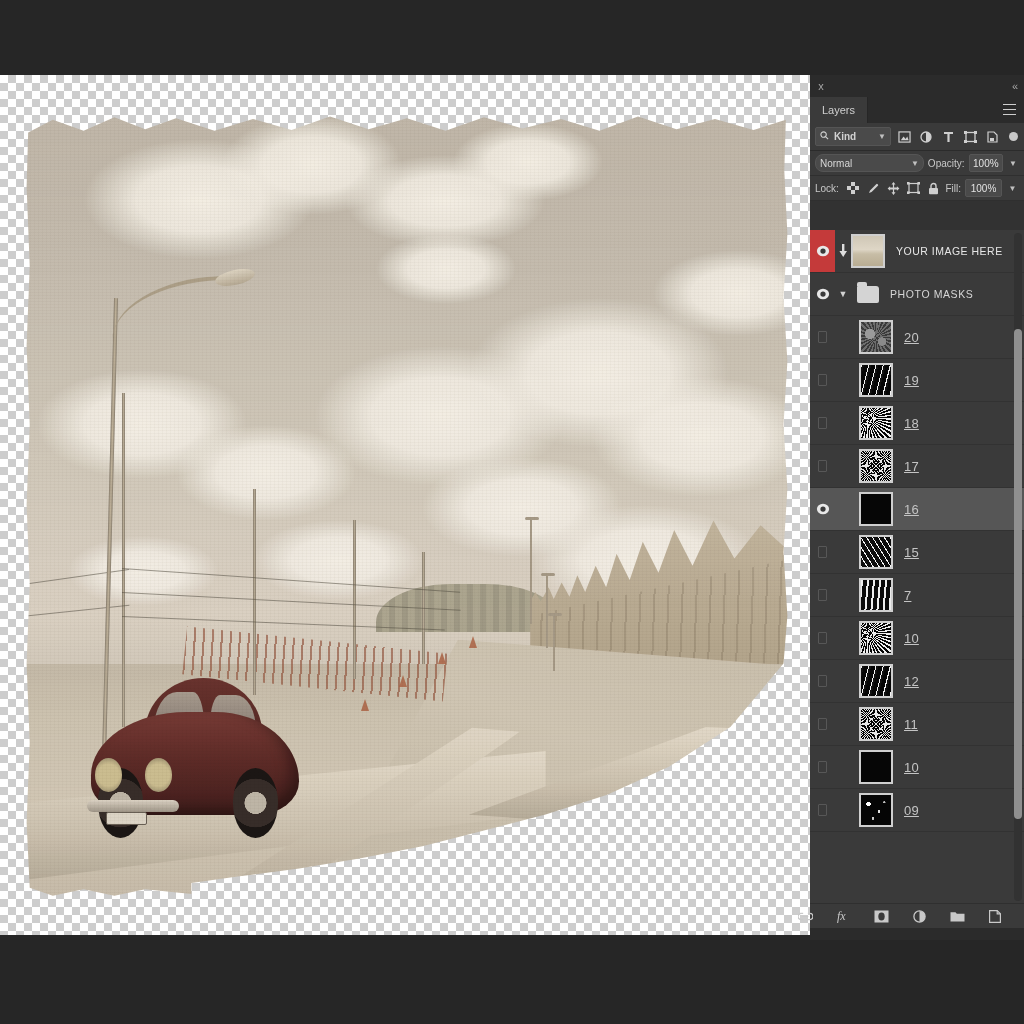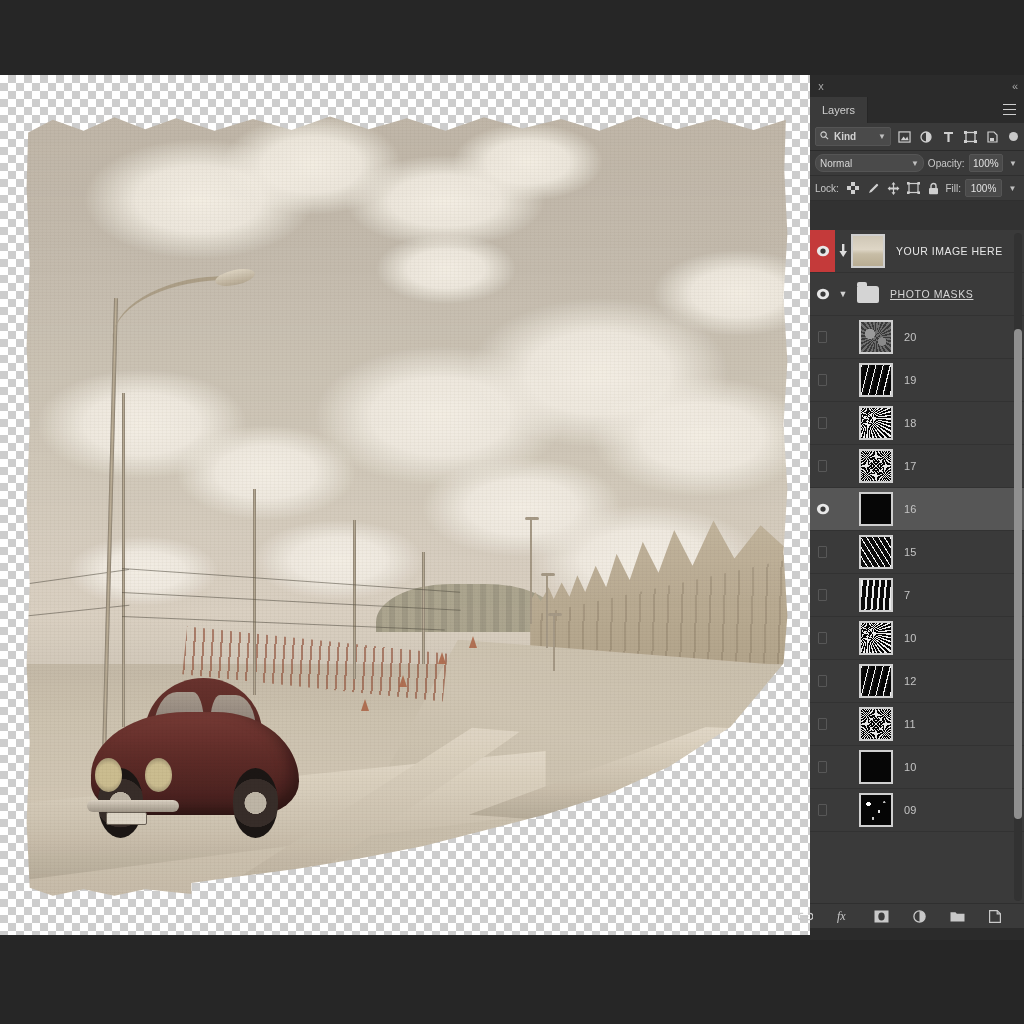--- a/index.html
+++ b/index.html
@@ -337,22 +337,22 @@
     width: 22px; height: 17px; flex: 0 0 22px; margin-left: 6px;
     background: #d4d4d4; border-radius: 1px 3px 2px 2px; position: relative;
   }
   .folder-icon::before {
     content: ""; position: absolute; left: 0; top: -4px; width: 10px; height: 4px;
     background: #d4d4d4; border-radius: 2px 2px 0 0;
   }
   .layer-name {
     margin-left: 11px; font-size: 11px; color: #d6d6d6; letter-spacing: .2px;
   }
-  .layer-name.num { color: #c4c4c4; font-size: 11px; }
-  .layer-name.group { text-decoration: underline; letter-spacing: .6px; font-size: 10.5px; }
+  .layer-name.num { color: #c4c4c4; font-size: 13px; text-decoration: underline; }
+  .layer-name.group { letter-spacing: .6px; font-size: 10.5px; }
   .layer-name.imgname { letter-spacing: .5px; font-size: 10.5px; color: #e6e6e6; }
 
   
   #list-scroll {
     position: absolute; right: 2px; top: 158px; width: 8px; height: 668px;
     background: #323232; border-radius: 4px;
   }
   #list-thumb {
     position: absolute; left: 0; top: 96px; width: 8px; height: 490px;
     background: #8f8f8f; border-radius: 4px;

